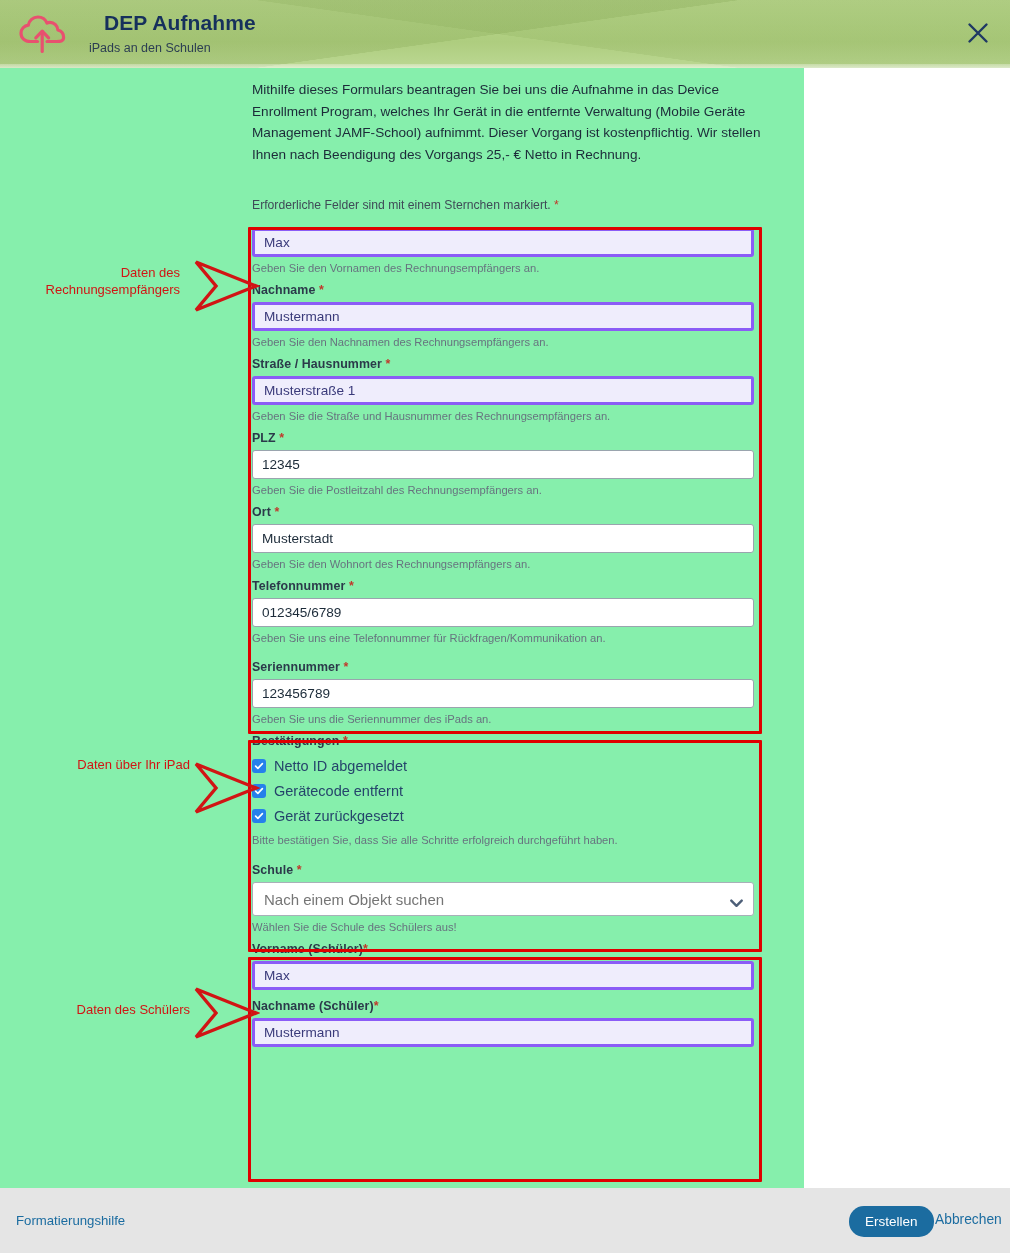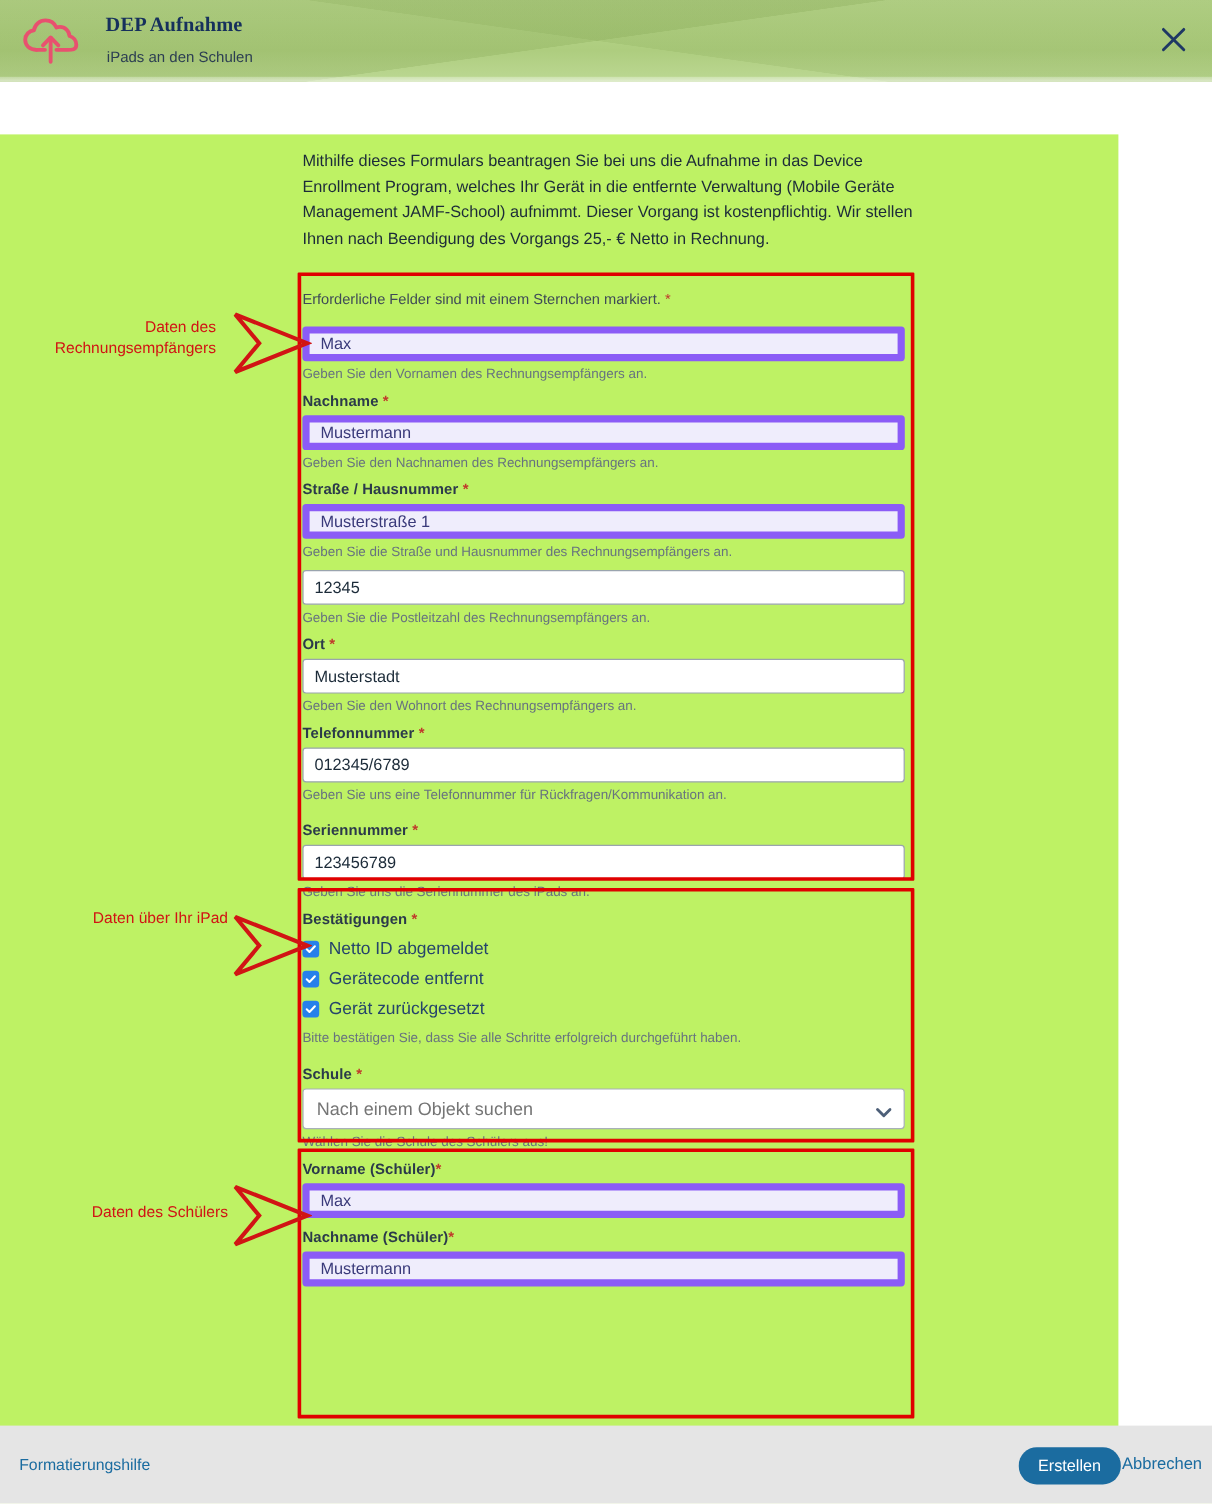--- a/index.html
+++ b/index.html
@@ -19,35 +19,35 @@
       linear-gradient(8deg, rgba(255,255,255,0.0) 0%, rgba(255,255,255,0.0) 49.4%, rgba(120,155,70,0.16) 49.6%, rgba(120,155,70,0.16) 100%),
       linear-gradient(180deg, #b9d68d 0%, #b2d184 38%, #aecd7f 62%, #bcd893 100%);
     overflow: hidden;
   }
   .header::after{
     content:""; position:absolute; left:0; right:0; bottom:0; height:4px;
     background:linear-gradient(180deg, rgba(255,255,255,0.28), rgba(255,255,255,0.55));
   }
   .hdr-icon { position:absolute; left:14px; top:10px; width:56px; height:48px; }
   .hdr-title {
-    position:absolute; left:88px; top:11px;
-    font-size:17px; font-weight:600; color:#16305c; letter-spacing:.1px;font-family:Liberation Serif, serif;
+    position:absolute; left:104px; top:11px;
+    font-size:21px; font-weight:600; color:#16305c; letter-spacing:.1px;
   }
   .hdr-sub {
     position:absolute; left:89px; top:41px;
     font-size:12.5px; color:#2c3e52;
   }
   .close-btn {
     position:absolute; right:12px; top:14px; width:40px; height:40px;
     display:flex; align-items:center; justify-content:center; cursor:pointer;
     background:transparent; border:none;
   }
 
   
-  .body-wrap { position:absolute; left:0; top:68px; width:932px; height:1120px; background:#bef264;margin-top:44px; }
+  .body-wrap { position:absolute; left:0; top:68px; width:804px; height:1120px; background:#86efac; }
 
   .intro {
     position:absolute; left:252px; top:11px; width:530px;
     font-size:13.6px; line-height:21.5px; color:#1c2b39;
   }
   .required-note {
     position:absolute; left:252px; top:130px;
     font-size:12.2px; color:#3f4b57;
   }
   .required-note .star{ color:#c0392b; }
@@ -61,21 +61,21 @@
   .field-label .star { color:#c0392b; font-weight:700; }
 
   .txt-input {
     display:block; width:502px; height:29px;
     border:1px solid #9aa4ae; border-radius:3px;
     background:#ffffff; color:#1c2b39;
     font-family:"Liberation Sans", sans-serif; font-size:13.6px;
     padding:0 9px; outline:none;
   }
   .txt-input.autofill {
-    background:#efedfc; border:6px solid #8b5cf6; color:#3a3a7a;
+    background:#efedfc; border:3px solid #8b5cf6; color:#3a3a7a;
   }
   .hint {
     font-size:11.2px; color:#67737f; margin-top:5px; margin-bottom:9px;
   }
 
   .sel-wrap { position:relative; width:502px; }
   .sel-input {
     display:block; width:502px; height:34px;
     border:1px solid #a8b0b8; border-radius:3px; background:#fff;
     font-family:Liberation Sans, sans-serif; font-size:15px;
@@ -178,20 +178,24 @@
       <div>
         <div class="field-label">
           <span>Straße / Hausnummer</span>
           <span class="star">*</span>
         </div>
         <input class="txt-input autofill" type="text" value="Musterstraße 1" style="">
         <div class="hint">Geben Sie die Straße und Hausnummer des Rechnungsempfängers an.</div>
       </div>
 
       <div>
+        <div class="field-label">
+          <span>PLZ</span>
+          <span class="star">*</span>
+        </div>
         <input class="txt-input" type="text" value="12345" style="">
         <div class="hint">Geben Sie die Postleitzahl des Rechnungsempfängers an.</div>
       </div>
 
       <div>
         <div class="field-label">
           <span>Ort</span>
           <span class="star">*</span>
         </div>
         <input class="txt-input" type="text" value="Musterstadt" style="">

